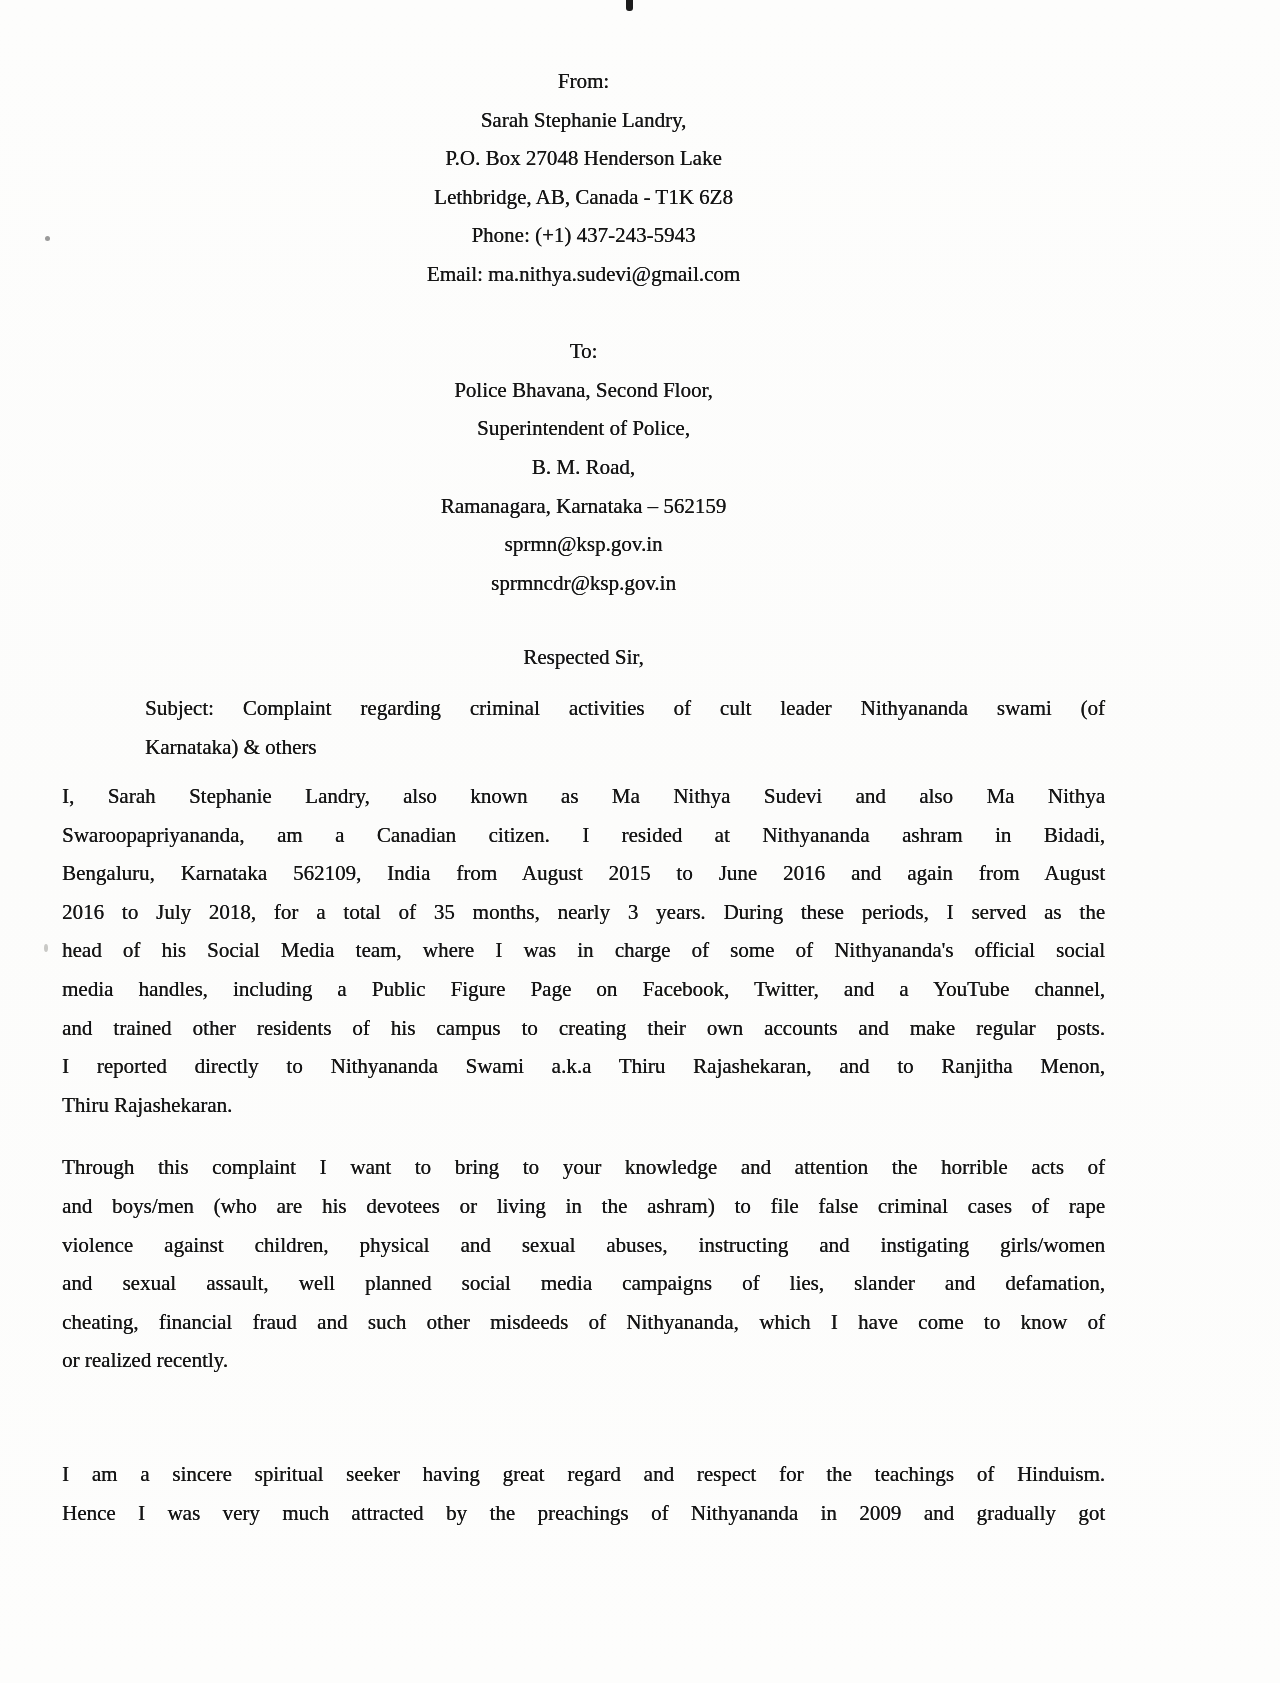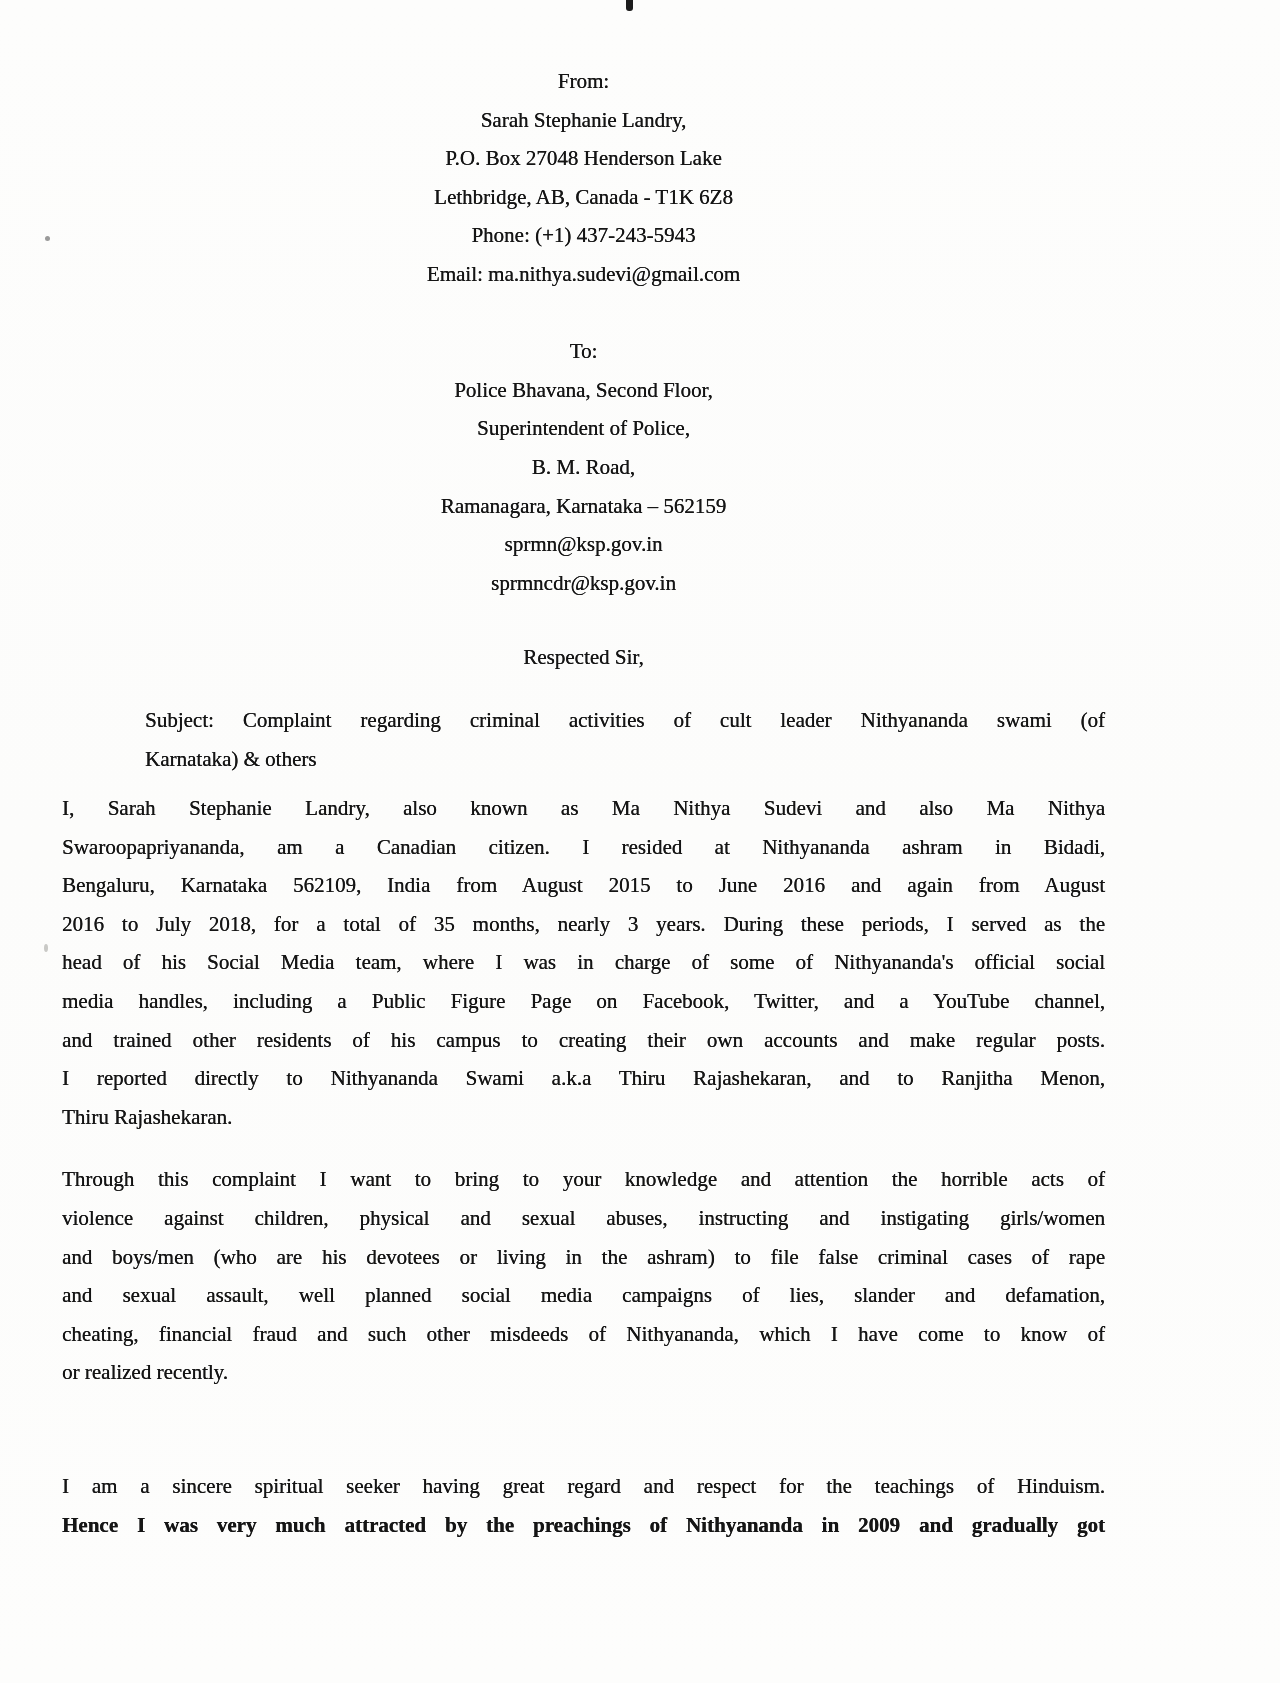--- a/index.html
+++ b/index.html
@@ -29,25 +29,24 @@
   .para .line, .subject .line {
     white-space: normal;
     text-align: justify;
     text-align-last: justify;
   }
   .para .line:last-child, .subject .line:last-child {
     text-align-last: left;
   }
   .para.continues .line:last-child {
     text-align-last: justify;
-    font-weight: bold;
   }
   .to-block   { margin-top: 38.6px; }
   .salutation { margin-top: 36px; }
-  .subject    { margin-top: 24px; margin-left: 83px; }
+  .subject    { margin-top: 12px; margin-left: 83px; }
   .para-1     { margin-top: 11px; font-family: Liberation Serif, serif; }
   .para-2     { margin-top: 24px; }
   .para-3     { margin-top: 75px; }
   .speck {
     position: absolute;
     background: #1c1c1c;
   }
   .speck-top {
     left: 626px; top: 0; width: 7px; height: 11px;
     border-radius: 0 0 3px 3px;
@@ -107,22 +106,22 @@
       <div class="line">2016 to July 2018, for a total of 35 months, nearly 3 years. During these periods, I served as the</div>
       <div class="line">head of his Social Media team, where I was in charge of some of Nithyananda's official social</div>
       <div class="line">media handles, including a Public Figure Page on Facebook, Twitter, and a YouTube channel,</div>
       <div class="line">and trained other residents of his campus to creating their own accounts and make regular posts.</div>
       <div class="line">I reported directly to Nithyananda Swami a.k.a Thiru Rajashekaran, and to Ranjitha Menon,</div>
       <div class="line">Thiru Rajashekaran.</div>
     </div>
 
   <div class="para para-2">
       <div class="line">Through this complaint I want to bring to your knowledge and attention the horrible acts of</div>
+      <div class="line">and boys/men (who are his devotees or living in the ashram) to file false criminal cases of rape</div>
       <div class="line">violence against children, physical and sexual abuses, instructing and instigating girls/women</div>
-      <div class="line">and boys/men (who are his devotees or living in the ashram) to file false criminal cases of rape</div>
       <div class="line">and sexual assault, well planned social media campaigns of lies, slander and defamation,</div>
       <div class="line">cheating, financial fraud and such other misdeeds of Nithyananda, which I have come to know of</div>
       <div class="line">or realized recently.</div>
     </div>
 
   <div class="para para-3 continues">
       <div class="line">I am a sincere spiritual seeker having great regard and respect for the teachings of Hinduism.</div>
       <div class="line">Hence I was very much attracted by the preachings of Nithyananda in 2009 and gradually got</div>
     </div>
 

